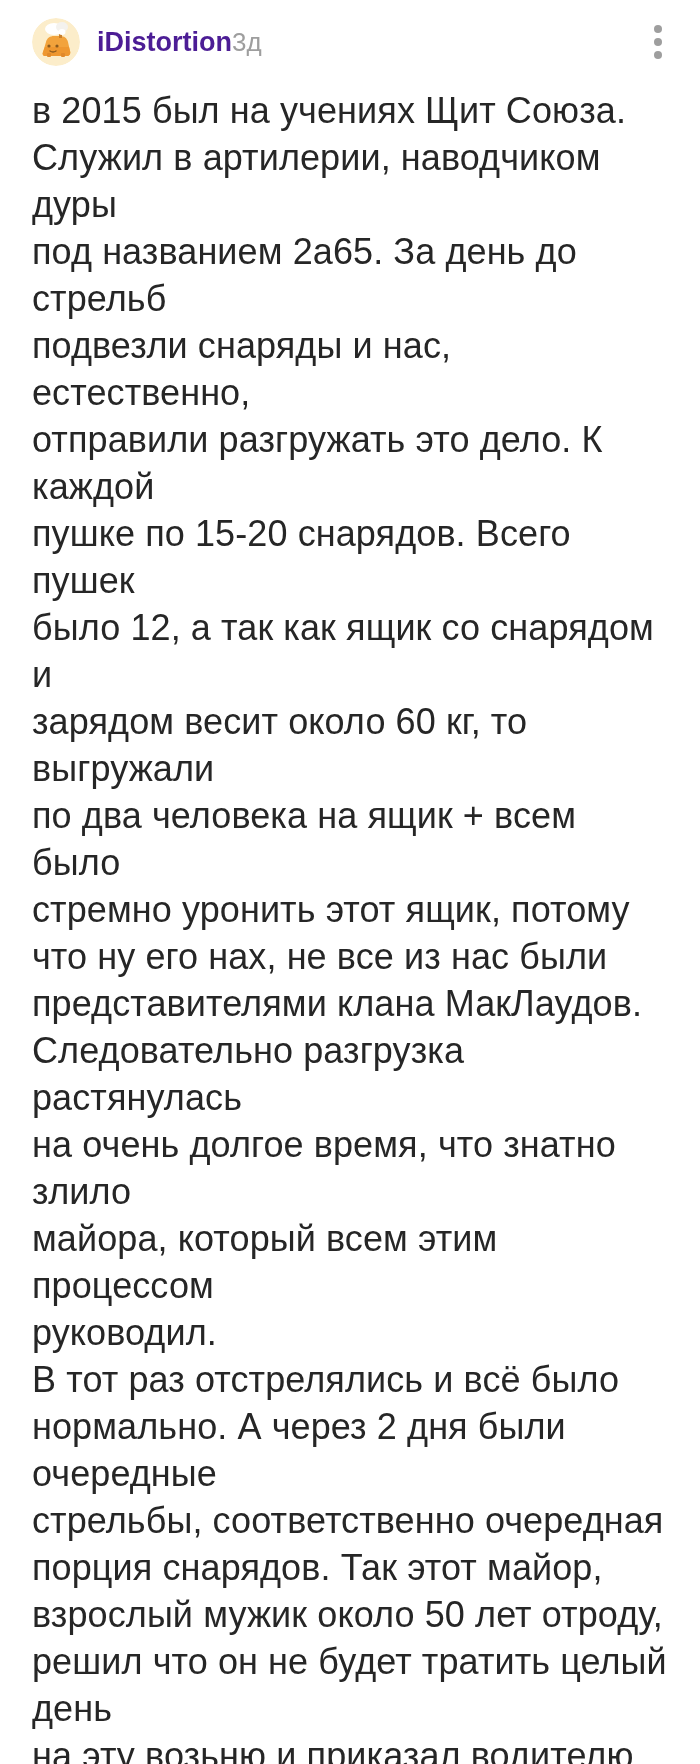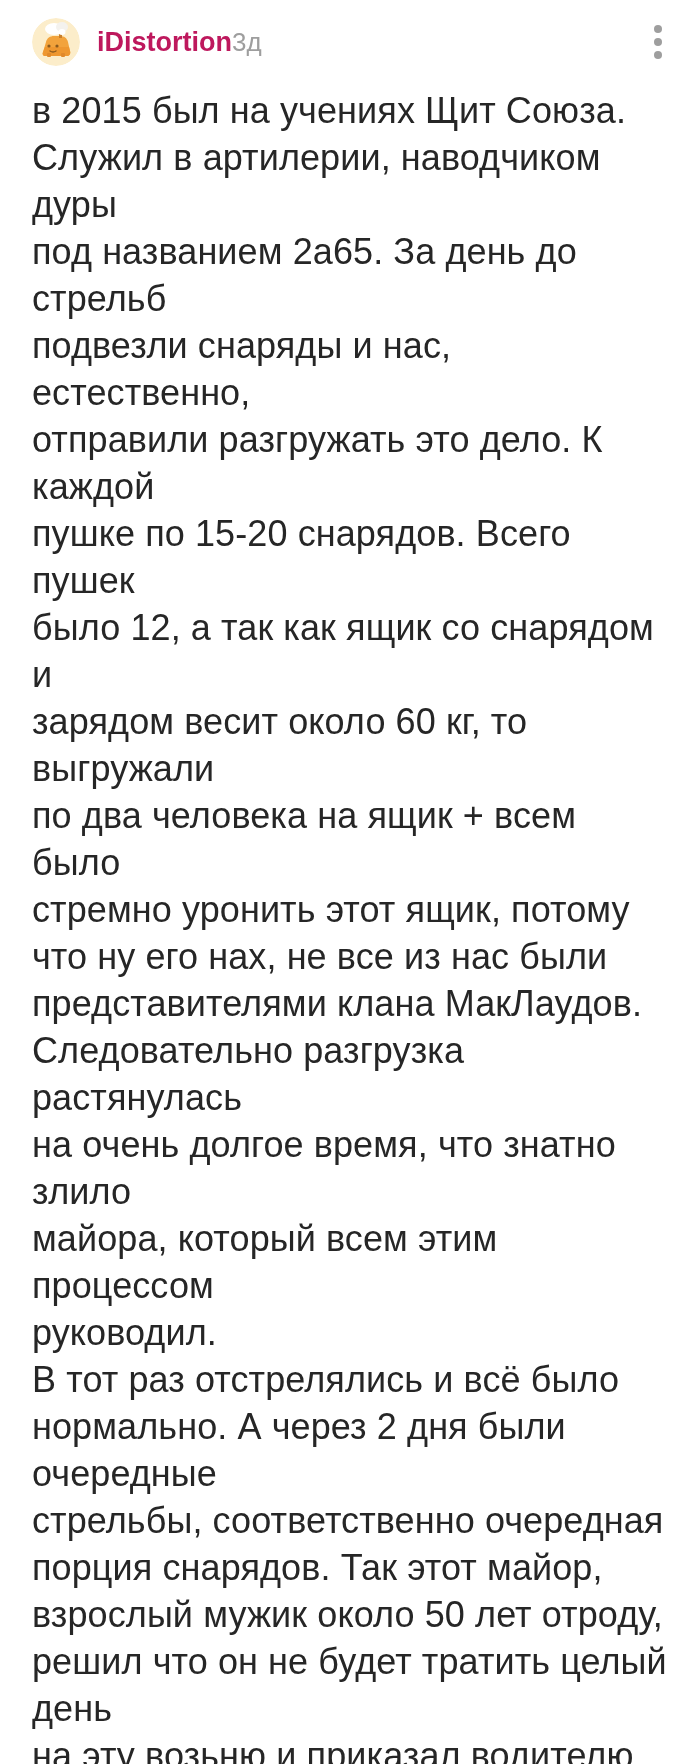--- a/index.html
+++ b/index.html
@@ -23,21 +23,21 @@
     width: 48px; height: 48px;
     border-radius: 50%;
     overflow: hidden;
     flex: 0 0 auto;
     cursor: pointer;
   }
   .username {
     margin-left: 17px;
     font-size: 27px;
     font-weight: 700;
-    color: #be185d;
+    color: #4c1d95;
     cursor: pointer;
   }
   .timestamp {
     font-size: 26px;
     color: #9e9e9e;
     cursor: pointer;
   }
   .kebab-menu {
     position: absolute;
     right: 2px;

